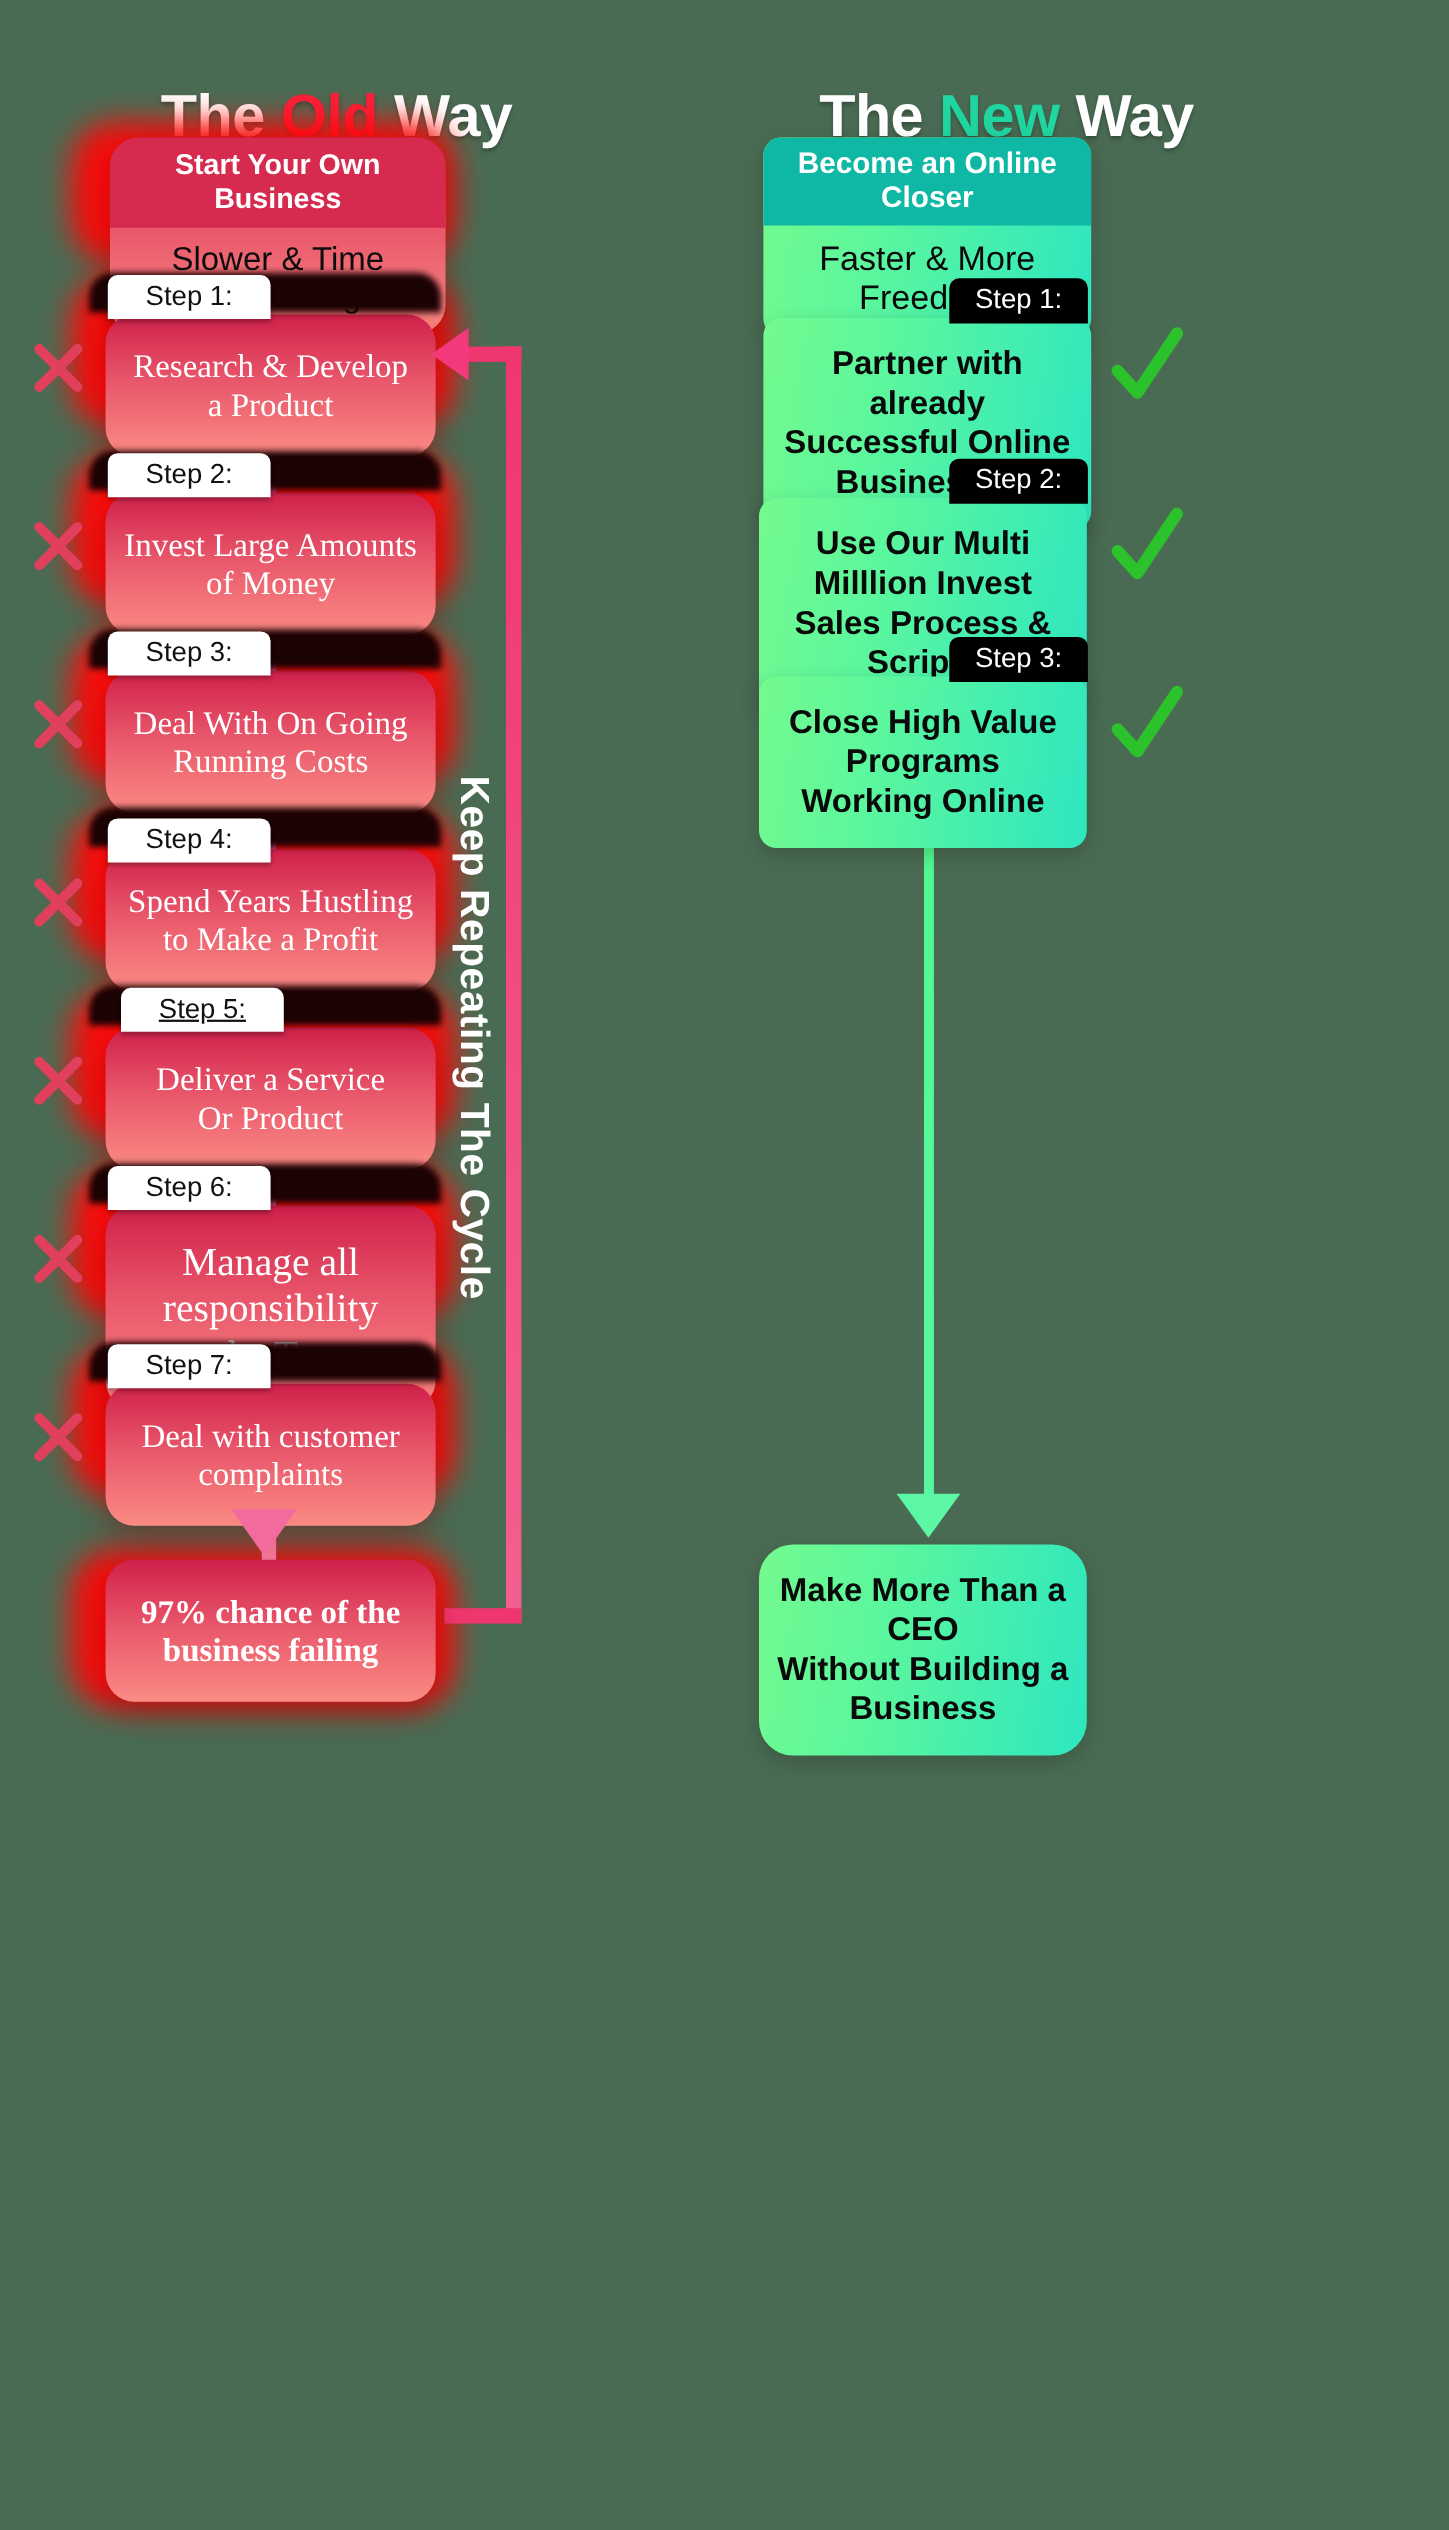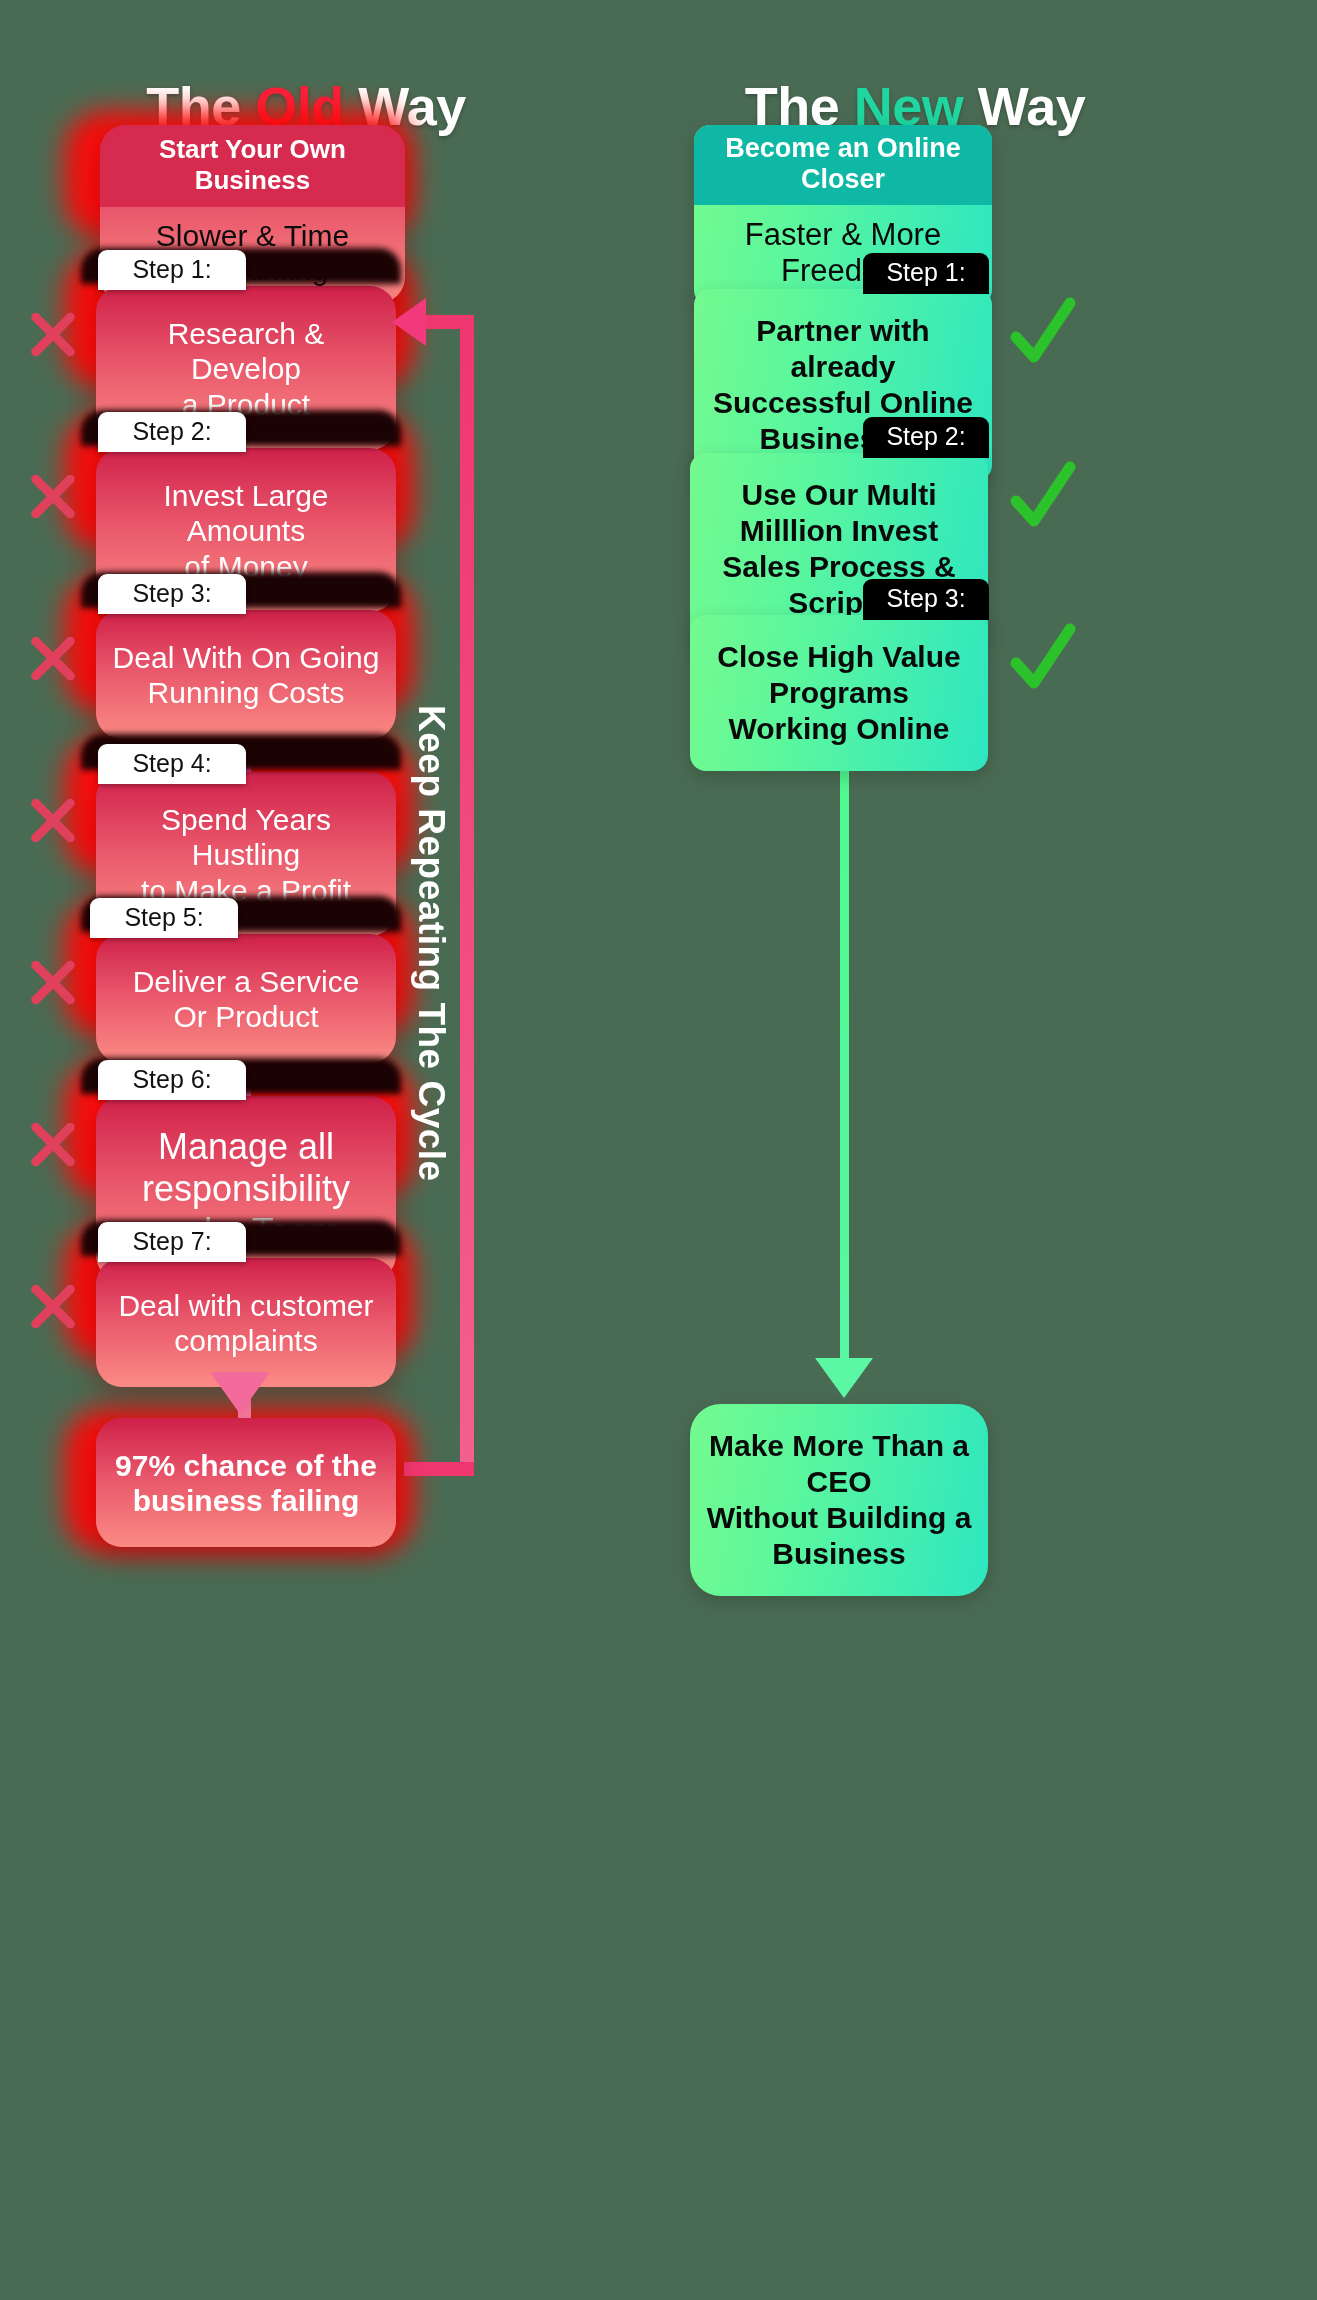--- a/index.html
+++ b/index.html
@@ -75,21 +75,21 @@
   }
   .red-card .r-sub {
     color: #0d0d0d;
     font-family: "Liberation Sans Narrow", "Liberation Sans", sans-serif;
     font-size: 30px;
     text-align: center;
     padding: 12px 6px 16px;
   }
   .red-step-body {
     color: #ffffff;
-    font-family: Liberation Sans, sans-serif;
+    font-family: Liberation Serif, serif;
     font-size: 30px;
     line-height: 1.18;
     text-align: center;
     padding: 30px 16px 28px;
   }
 
   
   .badge-white {
     position: absolute;
     z-index: 6;
@@ -324,21 +324,21 @@
         <div>to Make a Profit</div>
       </div>
     </div>
     <div class="xmark" style="left:-62px; top:641px;">
         <span></span>
         <span></span>
       </div>
 
     <div class="glow" style="left:-22px; top:748px; width:350px; height:140px;"></div>
     <div class="badge-lip" style="left:-5px; top:746px; width:320px; height:36px;"></div>
-    <div class="badge-white" style="left:4px; top:748px;">Step 5:</div>
+    <div class="badge-white" style="left:24px; top:748px;text-decoration:underline;">Step 5:</div>
     <div class="red-card" style="left:10px; top:784px; width:300px;">
       <div class="red-step-body">
         <div>Deliver a Service</div>
         <div>Or Product</div>
       </div>
     </div>
     <div class="xmark" style="left:-62px; top:803px;">
         <span></span>
         <span></span>
       </div>

